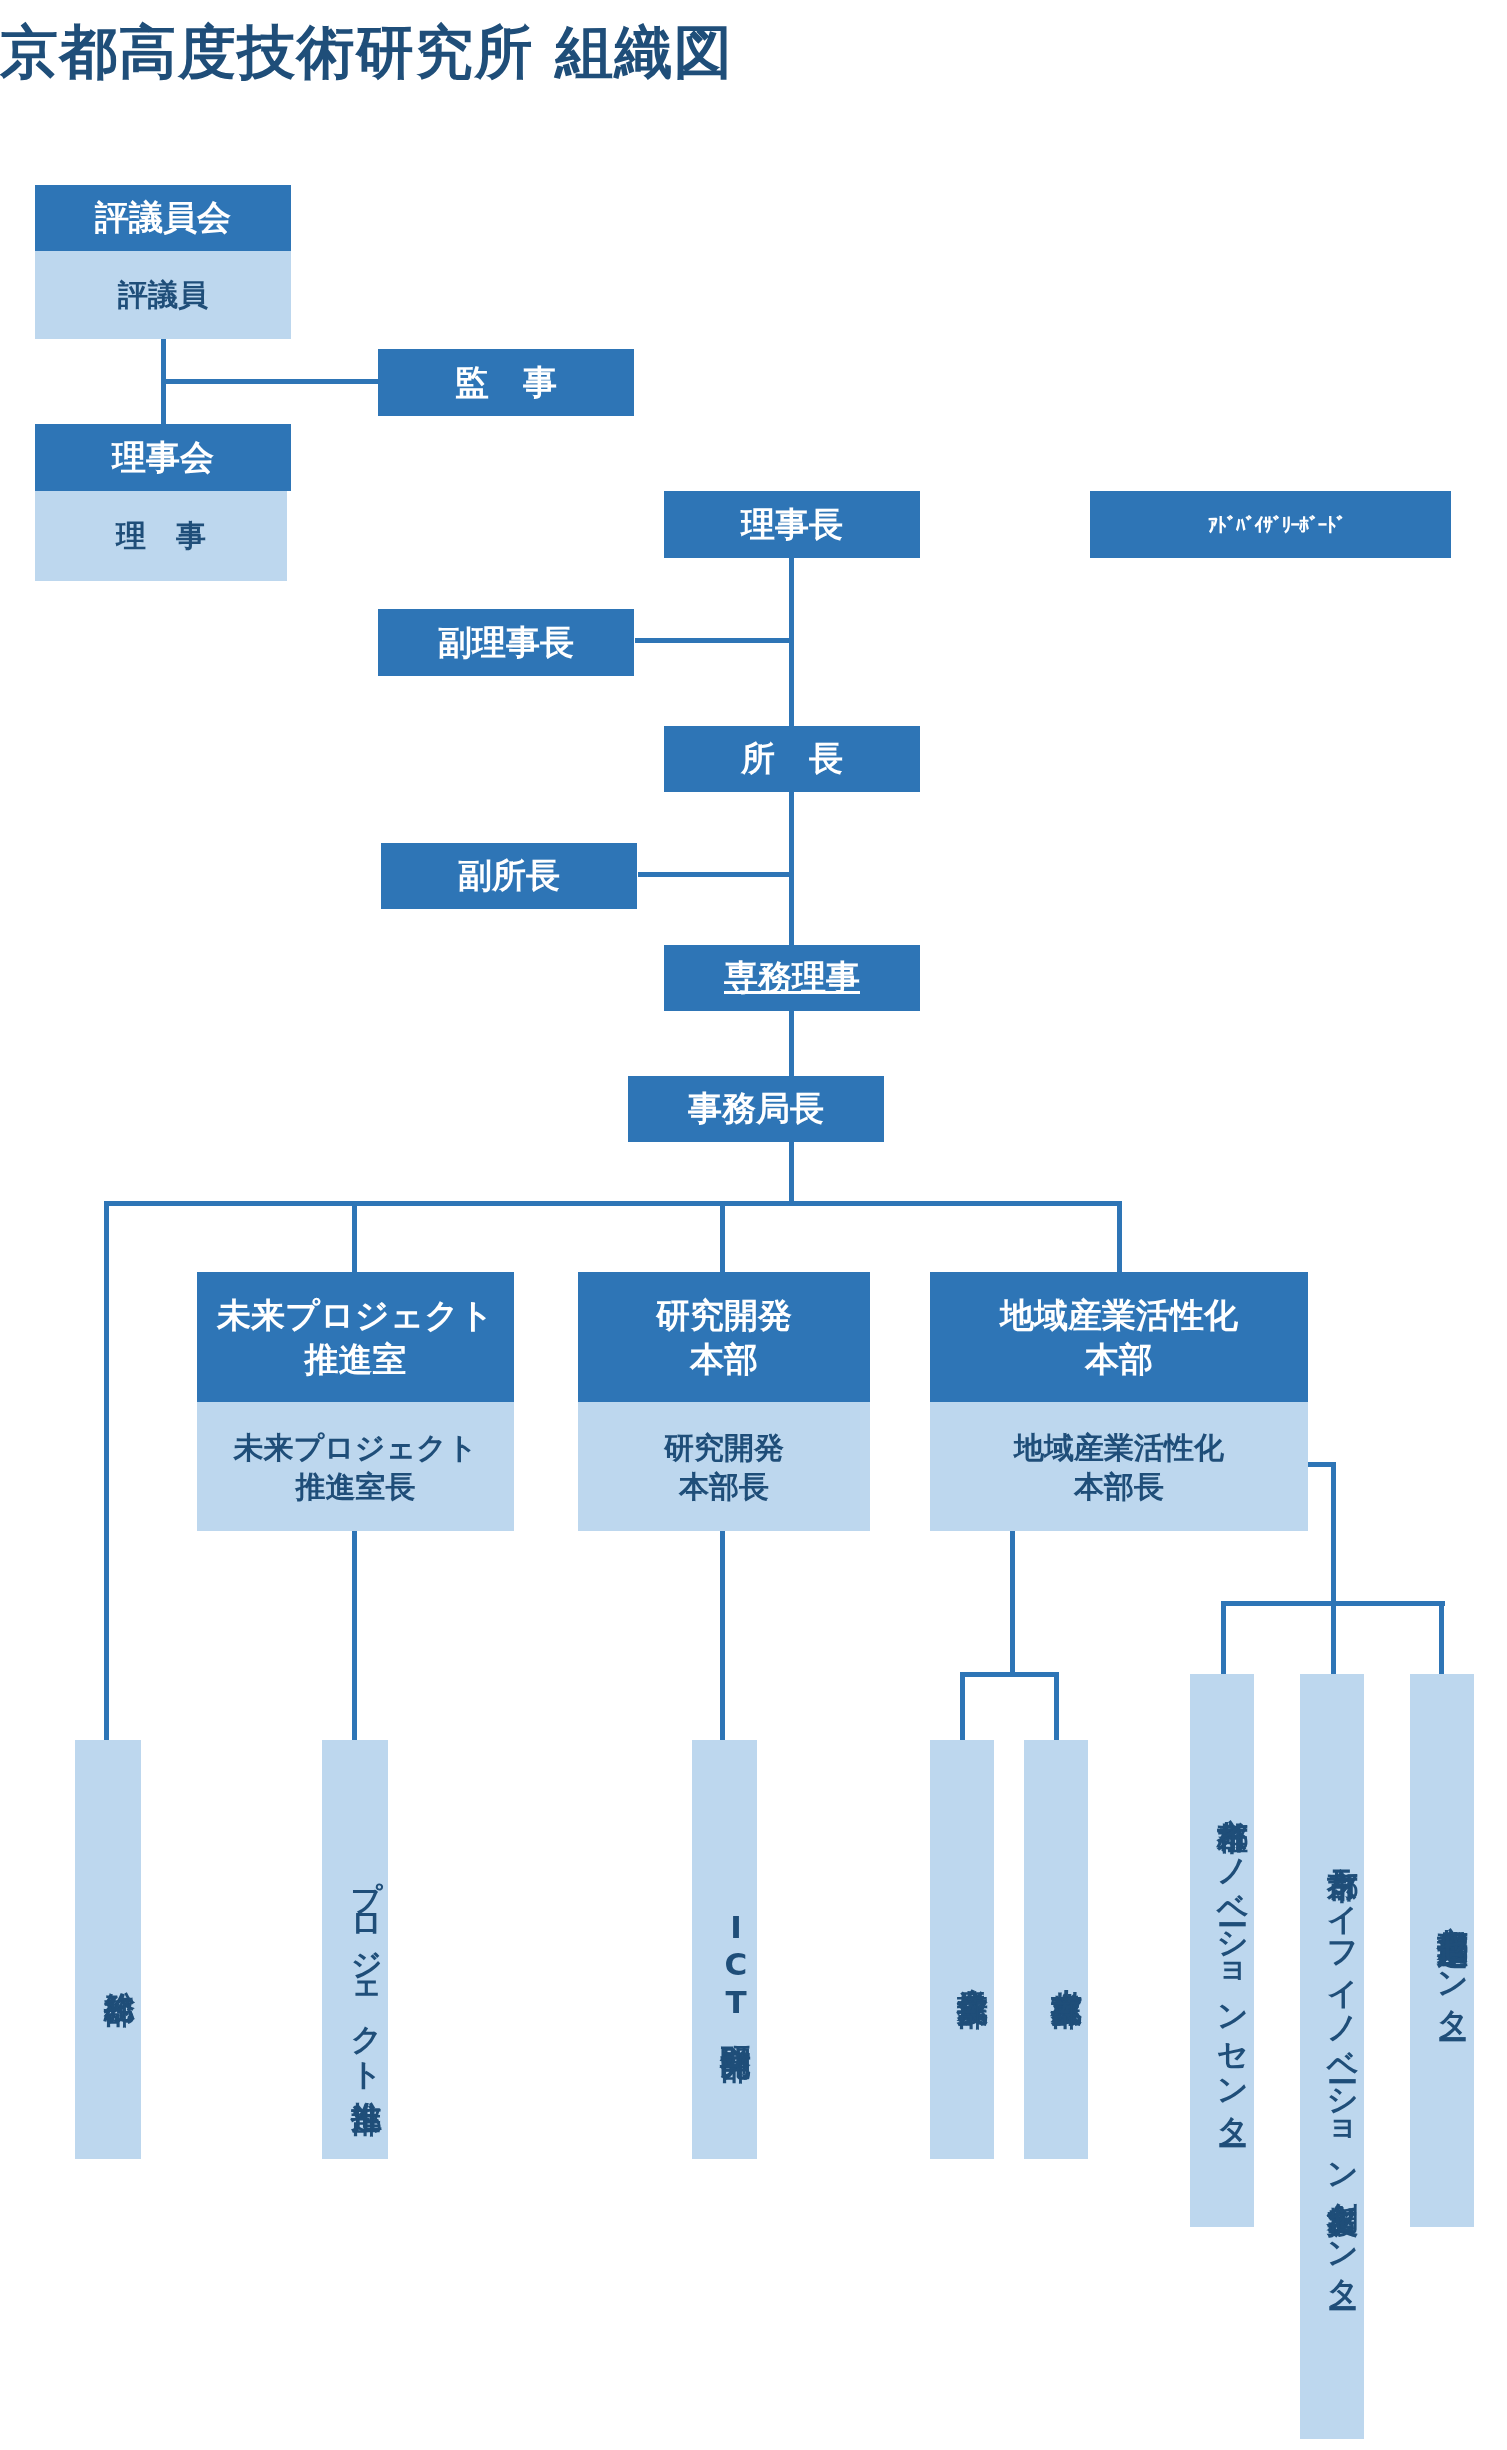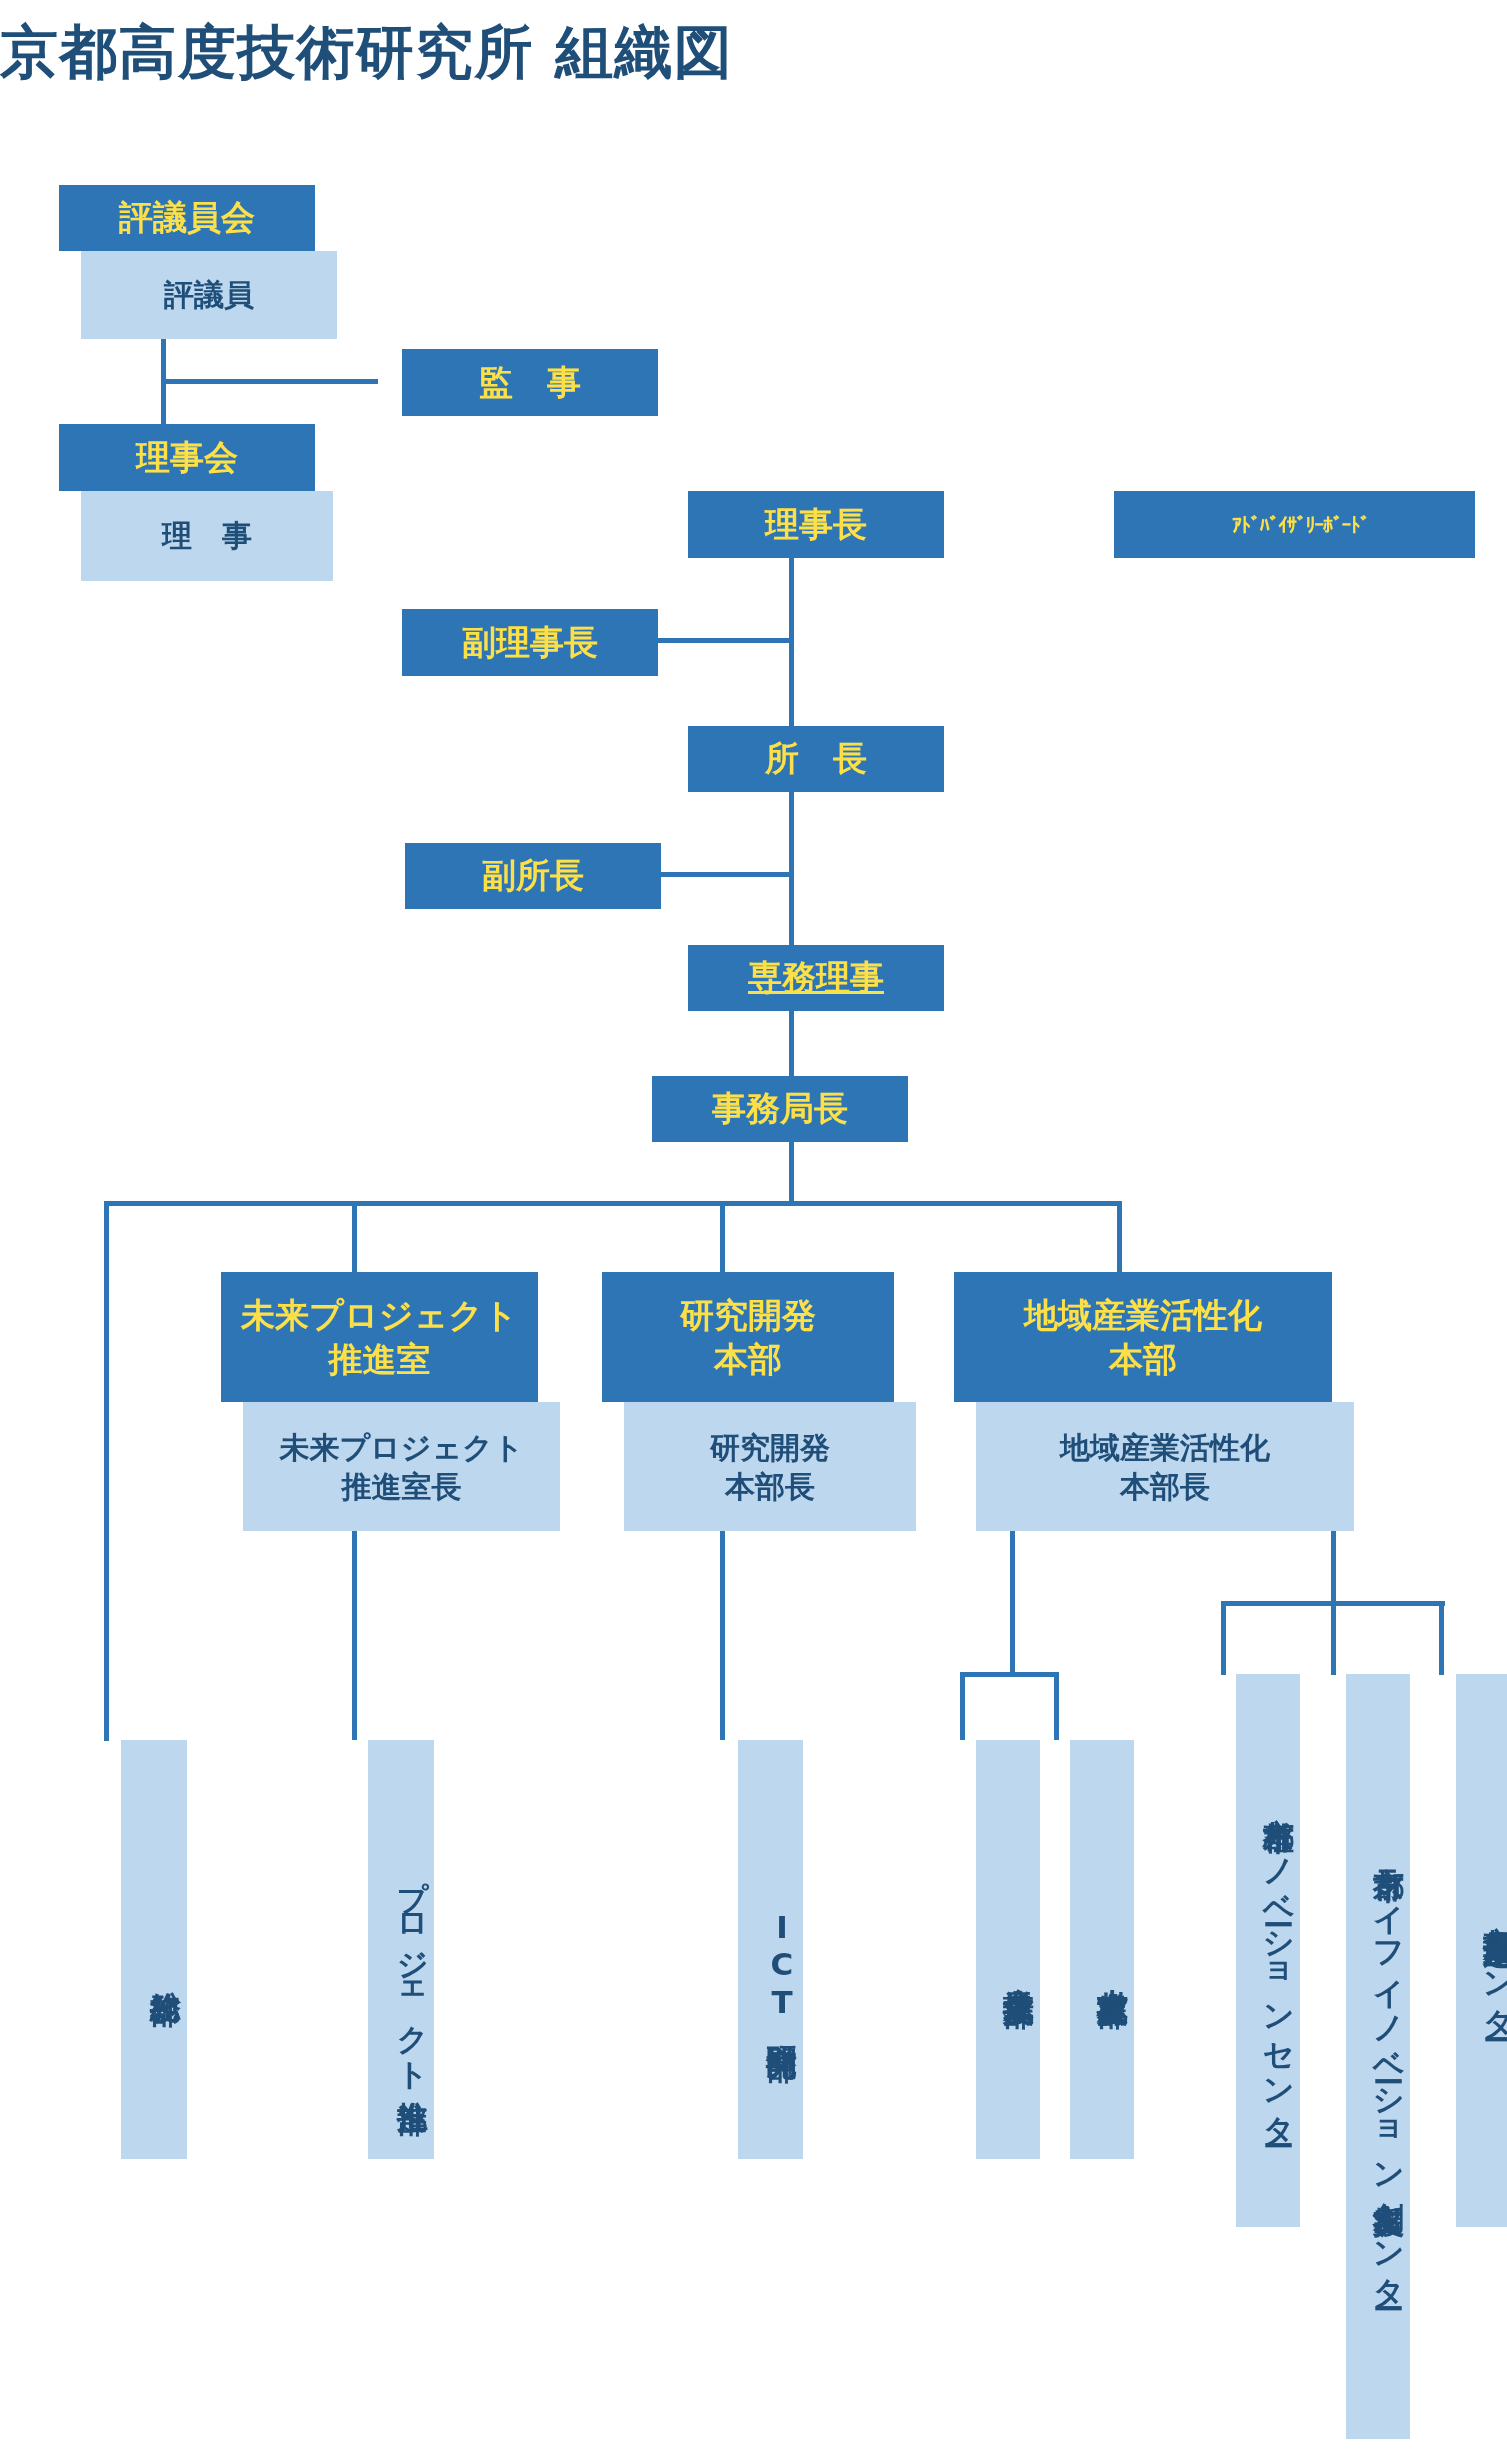--- a/index.html
+++ b/index.html
@@ -2,22 +2,22 @@
 <html style="font-size:10px"><head>
 <meta charset="utf-8">
 <style>
   html, body { margin: 0; padding: 0; background: #ffffff; }
   body { width: 1508px; height: 2450px; position: relative; overflow: hidden;
          font-family: "DejaVu Sans", "Liberation Sans", sans-serif; }
   .title { position: absolute; left: 0; top: 14px; width: 1468px; text-align: left;
            font-size: 58px; font-weight: bold; color: #1f4e79; letter-spacing: 1.3px; }
   .box { position: absolute; box-sizing: border-box; display: flex; align-items: center;
          justify-content: center; text-align: center; font-weight: bold; }
-  .dark { background: #2e75b6; color: #fde047; font-size: 34px; margin-left: 24px; }
-  .light { background: #bdd7ee; color: #1f4e79; font-size: 30px; margin-left: 46px; }
+  .dark { background: #2e75b6; color: #ffffff; font-size: 34px; }
+  .light { background: #bdd7ee; color: #1f4e79; font-size: 30px; }
   .line-h, .line-v { position: absolute; background: #2e75b6; }
   .line-h { height: 5px; }
   .line-v { width: 5px; }
   .multi { line-height: 1.3; white-space: pre-line; }
   .vert { writing-mode: vertical-rl; text-orientation: upright; align-items: flex-start;
           justify-content: center; padding-top: 38px; font-size: 31px; letter-spacing: 1.3px; }
   .adv { font-size: 20px; letter-spacing: -1.3px; padding-left: 12px; }
 </style>
 </head>
 <body>

